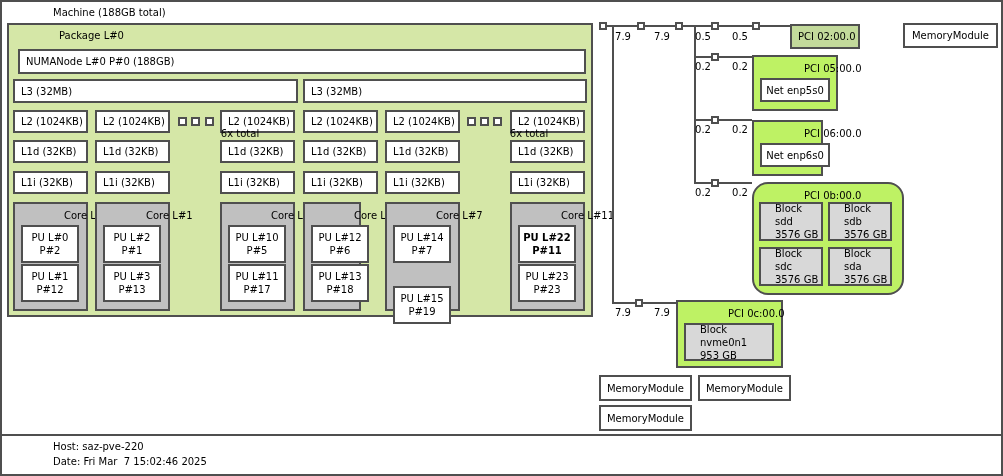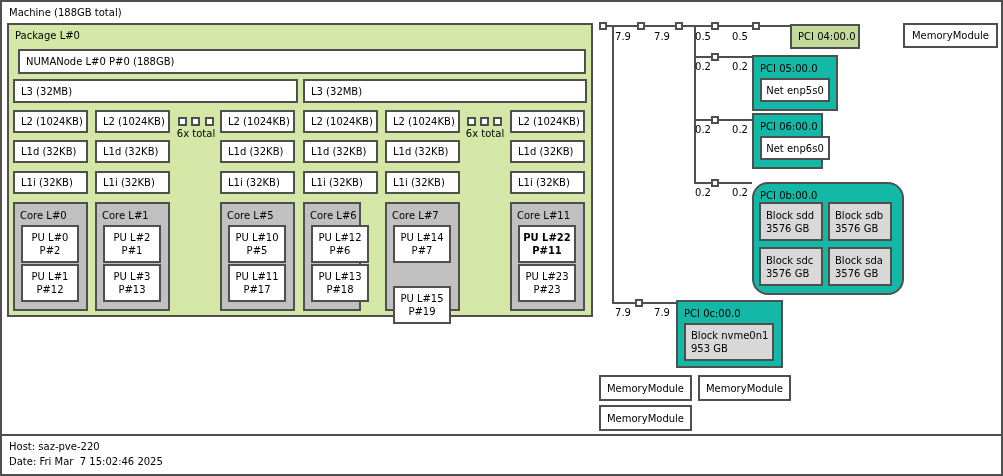--- a/index.html
+++ b/index.html
@@ -3,31 +3,31 @@
 <meta charset="utf-8">
 <style>
   html,body{margin:0;padding:0;background:#fff;}
   #stage{
     position:relative; width:1003px; height:476px;
     font-family:"DejaVu Sans","Liberation Sans",sans-serif;
     font-size:10px; color:#000; background:#fff; overflow:hidden;
   }
   .frame{position:absolute; left:0; top:0; width:999px; height:472px; border:2px solid #4f4f4f;}
   .box{position:absolute; border:2px solid #4f4f4f; box-sizing:border-box;}
-  .lbl{position:absolute; white-space:pre; line-height:13px;}
+  .lbl{position:absolute; white-space:pre; line-height:13px;margin-left:44px;}
   .green{background:#d5e7a7;}
-  .pcigreen{background:#14b8a6;}
+  .pcigreen{background:#bef264;}
   .pink{background:#eddfdf;}
   .coregrey{background:#c0c0c0;}
   .ltgrey{background:#d8d8d8;}
   .cache{display:flex; align-items:center; padding-left:6px; background:#ffffff;}
   .cache span{white-space:nowrap;}
   .pu{display:flex; flex-direction:column; align-items:center; justify-content:center;
       text-align:center; line-height:13px; background:#ffffff;}
-  .blk{display:flex; flex-direction:column; justify-content:center; padding-left:5px;
+  .blk{display:flex; flex-direction:column; justify-content:center; padding-left:14px;
        line-height:13px; background:#d8d8d8;}
   .mm{display:flex; align-items:center; justify-content:center; background:#ffffff;}
   .hline{position:absolute; height:2px; background:#4f4f4f;}
   .vline{position:absolute; width:2px; background:#4f4f4f;}
   .sq{position:absolute; width:8px; height:8px; box-sizing:border-box;
       border:2px solid #4f4f4f; background:#ffffff;}
   .speed{position:absolute; width:22px; text-align:center; line-height:12px;}
   .dots{position:absolute; width:9px; height:9px; box-sizing:border-box;
         border:2px solid #4f4f4f; background:#ffffff;}
   .ellip{position:absolute; width:42px; text-align:center;}
@@ -214,31 +214,31 @@
   <div class="sq" style="left:711px; top:179px;"></div>
   <div class="speed" style="left:692px; top:187px;">0.2</div>
   <div class="speed" style="left:729px; top:187px;">0.2</div>
 
   <div class="hline" style="left:612px; top:302px; width:64px;"></div>
   <div class="sq" style="left:635px; top:299px;"></div>
   <div class="speed" style="left:612px; top:307px;">7.9</div>
   <div class="speed" style="left:651px; top:307px;">7.9</div>
 
   <div class="box pcigreen cache" style="left:790px; top:24px; width:70px; height:25px; background:#c3da9b;">
-    <span>PCI 04:00.0</span>
+    <span>PCI 02:00.0</span>
   </div>
 
   <div class="box pcigreen" style="left:752px; top:55px; width:86px; height:56px;">
     <div class="lbl" style="left:6px; top:5px;">PCI 05:00.0</div>
     <div class="box mm ltgrey" style="left:6px; top:21px; width:70px; height:24px;">
       <span>Net enp5s0</span>
     </div>
   </div>
 
-  <div class="box pcigreen" style="left:752px; top:113px; width:71px; height:56px;">
+  <div class="box pcigreen" style="left:752px; top:120px; width:71px; height:56px;">
     <div class="lbl" style="left:6px; top:5px;">PCI 06:00.0</div>
     <div class="box mm ltgrey" style="left:6px; top:21px; width:70px; height:24px;">
       <span>Net enp6s0</span>
     </div>
   </div>
 
   <div class="box pcigreen" style="left:752px; top:182px; width:152px; height:113px;border-radius:16px;">
     <div class="lbl" style="left:6px; top:5px;">PCI 0b:00.0</div>
     <div class="box blk" style="left:5px; top:18px; width:64px; height:39px;">
       <span>Block sdd</span>

